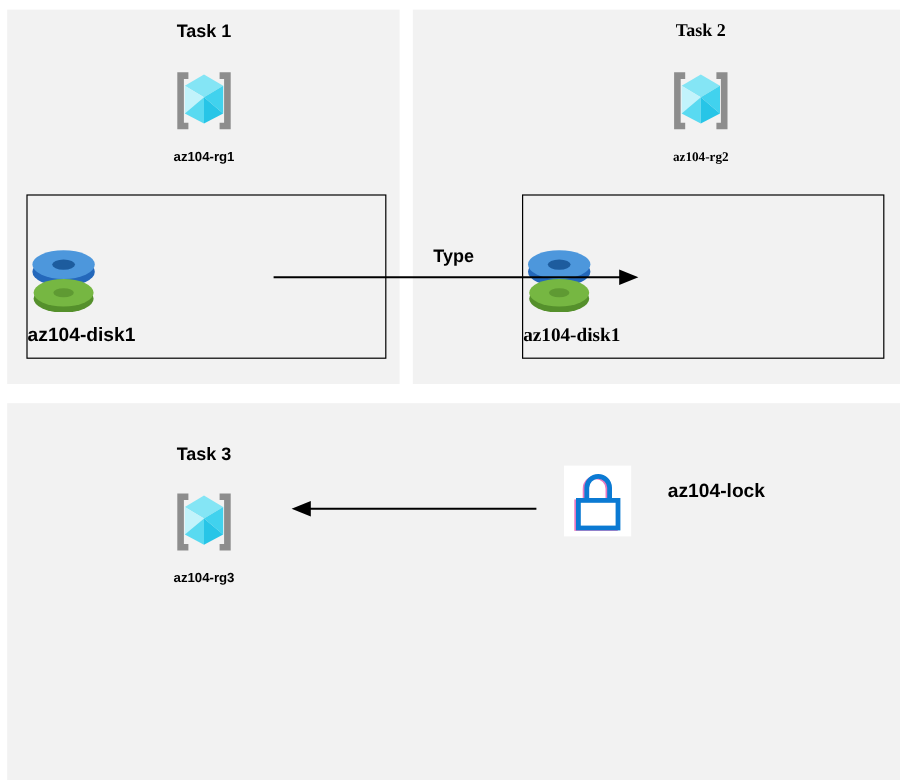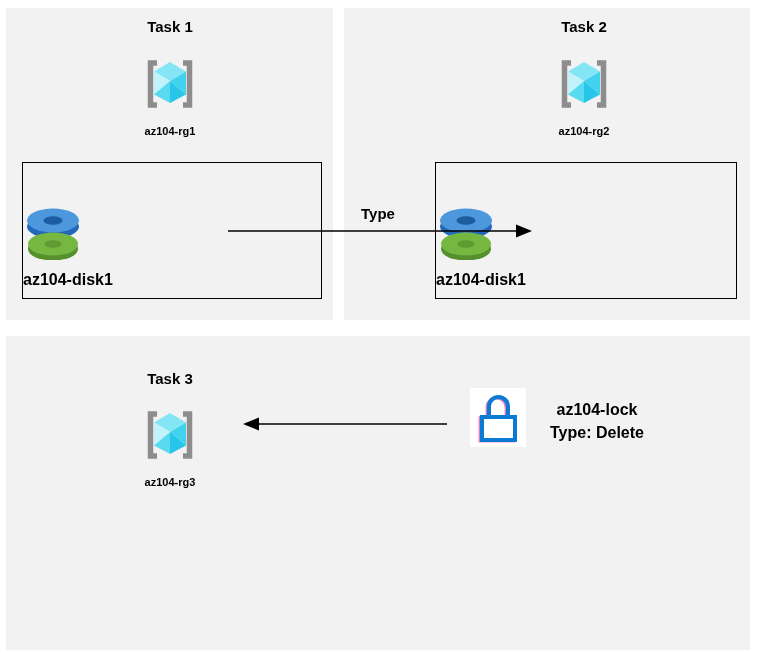--- a/index.html
+++ b/index.html
@@ -14,21 +14,21 @@
     width: 757px;
     height: 653px;
     background: #ffffff;
     overflow: hidden;
   }
   .panel {
     position: absolute;
     background: #f2f2f2;
   }
   .panel-task1 { left: 6px;   top: 8px;   width: 327px; height: 312px; }
-  .panel-task2 { left: 344px; top: 8px;   width: 406px; height: 312px; }
+  .panel-task2 { left: 344px; top: 8px;   width: 406px; height: 312px; font-family: Liberation Serif, serif; }
   .panel-task3 { left: 6px;   top: 336px; width: 744px; height: 314px; }
 
   .task-title {
     position: absolute;
     transform: translateX(-50%);
     font-size: 15px;
     white-space: nowrap;
   }
   .rg-icon-wrap {
     position: absolute;
@@ -83,21 +83,21 @@
   .lock-icon-wrap {
     position: absolute;
     left: 470px; top: 388px;
     width: 56px; height: 59px;
     background: #ffffff;
   }
   .lock-text {
     position: absolute;
     left: 597px; top: 398px;
     transform: translateX(-50%);
-    text-align: center;
+    text-align: left;
     font-size: 16px;
     line-height: 23px;
     white-space: nowrap;
   }
   svg { display: block; }
   .hidden-defs { position: absolute; width: 0; height: 0; overflow: hidden; }
 </style>
 </head>
 <body>
 
@@ -181,21 +181,20 @@
     <div class="rg-label hcenter">az104-rg3</div>
   </div>
 
   <div class="lock-icon-wrap">
     <svg width="56" height="59" viewBox="0 0 56 59">
         <use href="#lock-icon"></use>
       </svg>
   </div>
   <div class="lock-text">
     <div>az104-lock</div>
-    <div>Type: Delete</div>
   </div>
 
   <svg class="arrow-overlay" width="757" height="653" viewBox="0 0 757 653">
     <g>
       <line x1="228" y1="231" x2="517" y2="231" stroke="#000000" stroke-width="1.7"></line>
       <polygon points="532,231 516,224.5 516,237.5" fill="#000000"></polygon>
     </g>
     <g>
       <line x1="447" y1="424" x2="258" y2="424" stroke="#000000" stroke-width="1.7"></line>
       <polygon points="243,424 259,417.5 259,430.5" fill="#000000"></polygon>

